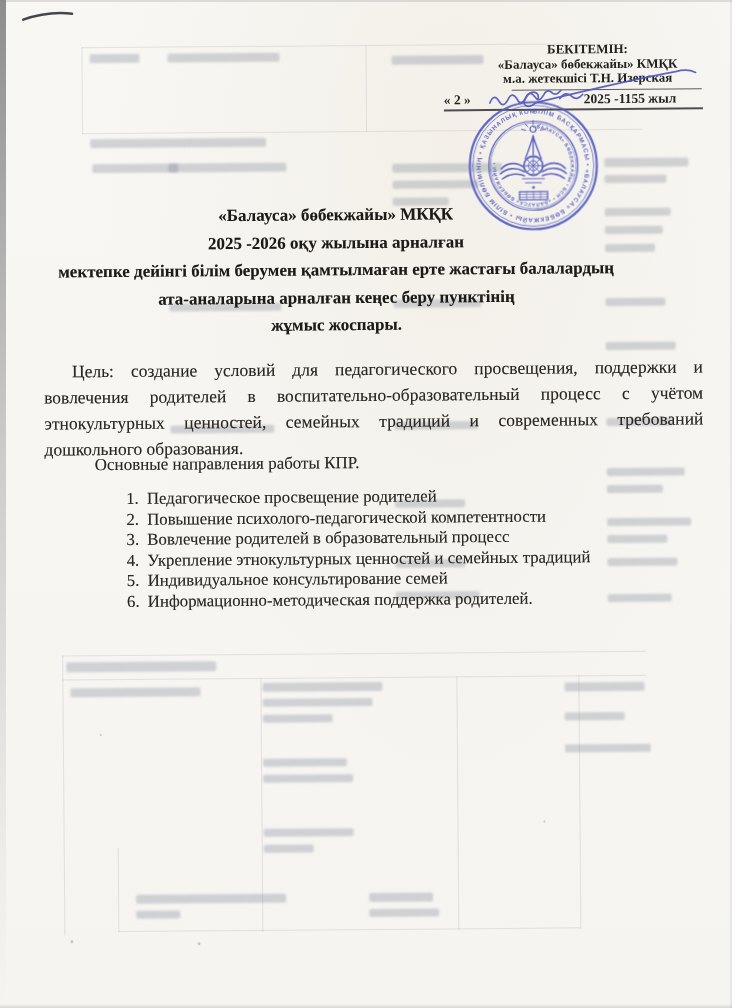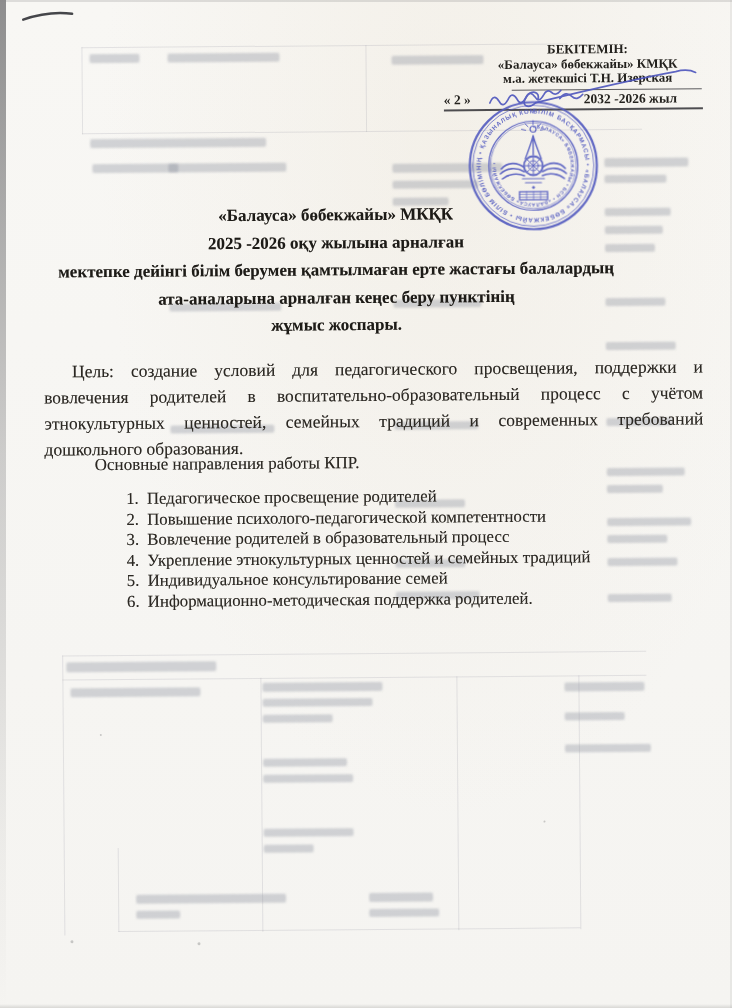--- a/index.html
+++ b/index.html
@@ -123,21 +123,21 @@
       <path d="M6,12 C22,6.5 40,4.5 55,6.5" fill="none" stroke="#45464a" stroke-width="2.4" stroke-linecap="round"></path>
     </svg>
 
     <div class="approval">
       <div>БЕКІТЕМІН:</div>
       <div>«Балауса» бөбекжайы» КМҚК</div>
       <div>м.а. жетекшісі Т.Н. Изерская</div>
     </div>
     <div class="sig-line-a"></div>
     <span class="date-quote">« 2 »</span>
-    <span class="date-year">2032 -2026 жыл</span>
+    <span class="date-year">2025 -1155 жыл</span>
     <div class="sig-line-b"></div>
 
     <svg class="signature-svg" width="280" height="62" viewBox="0 0 280 62">
       <g fill="none" stroke="#4d55bd" stroke-width="1.7" stroke-linecap="round">
         <path d="M96,44 c-8,7 -15,3 -10,-5 c5,-9 15,-6 12,2"></path>
         <path d="M96,44 C130,36 190,22 236,14 q12,-3 20,1"></path>
         <path d="M50,44 q4,-10 9,-2 q4,8 9,-1 q4,-9 9,-1 q4,8 9,-1 q4,-8 9,-1 q4,7 9,-2 q3,-6 8,-2 q4,4 9,-2"></path>
         <path d="M120,40 q6,-8 12,-2 q5,5 11,-2"></path>
       </g>
     </svg>

